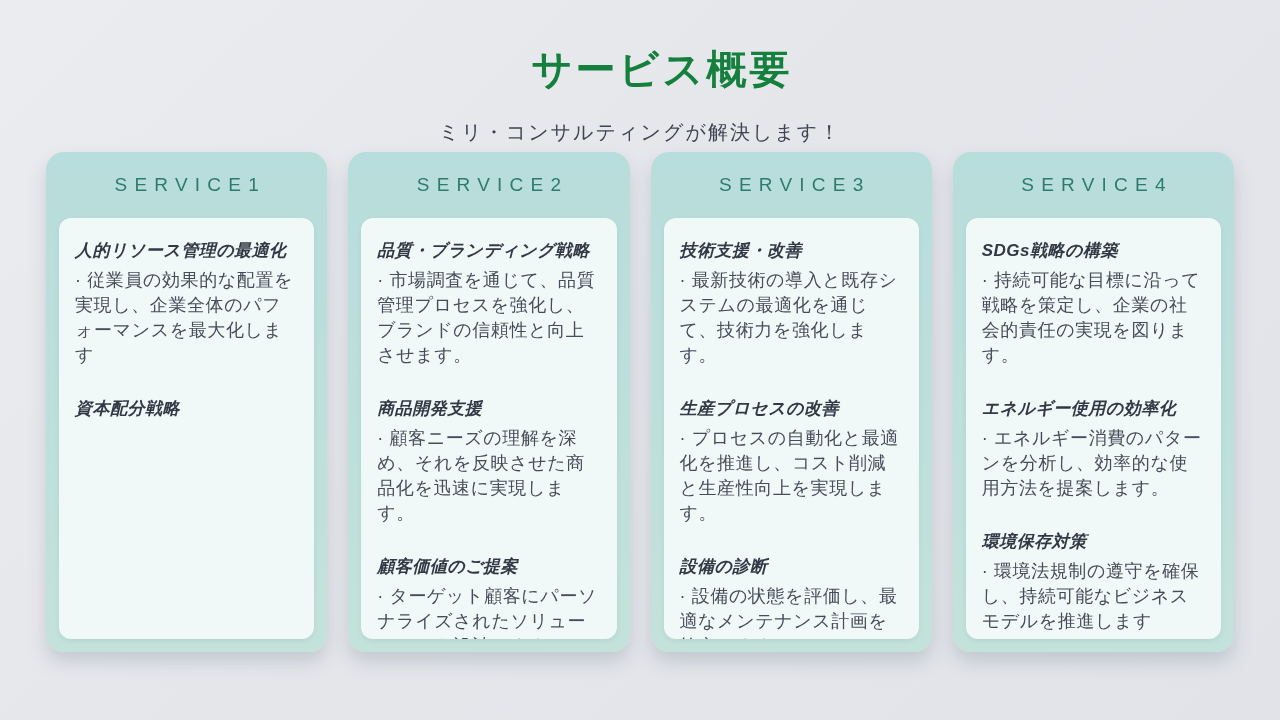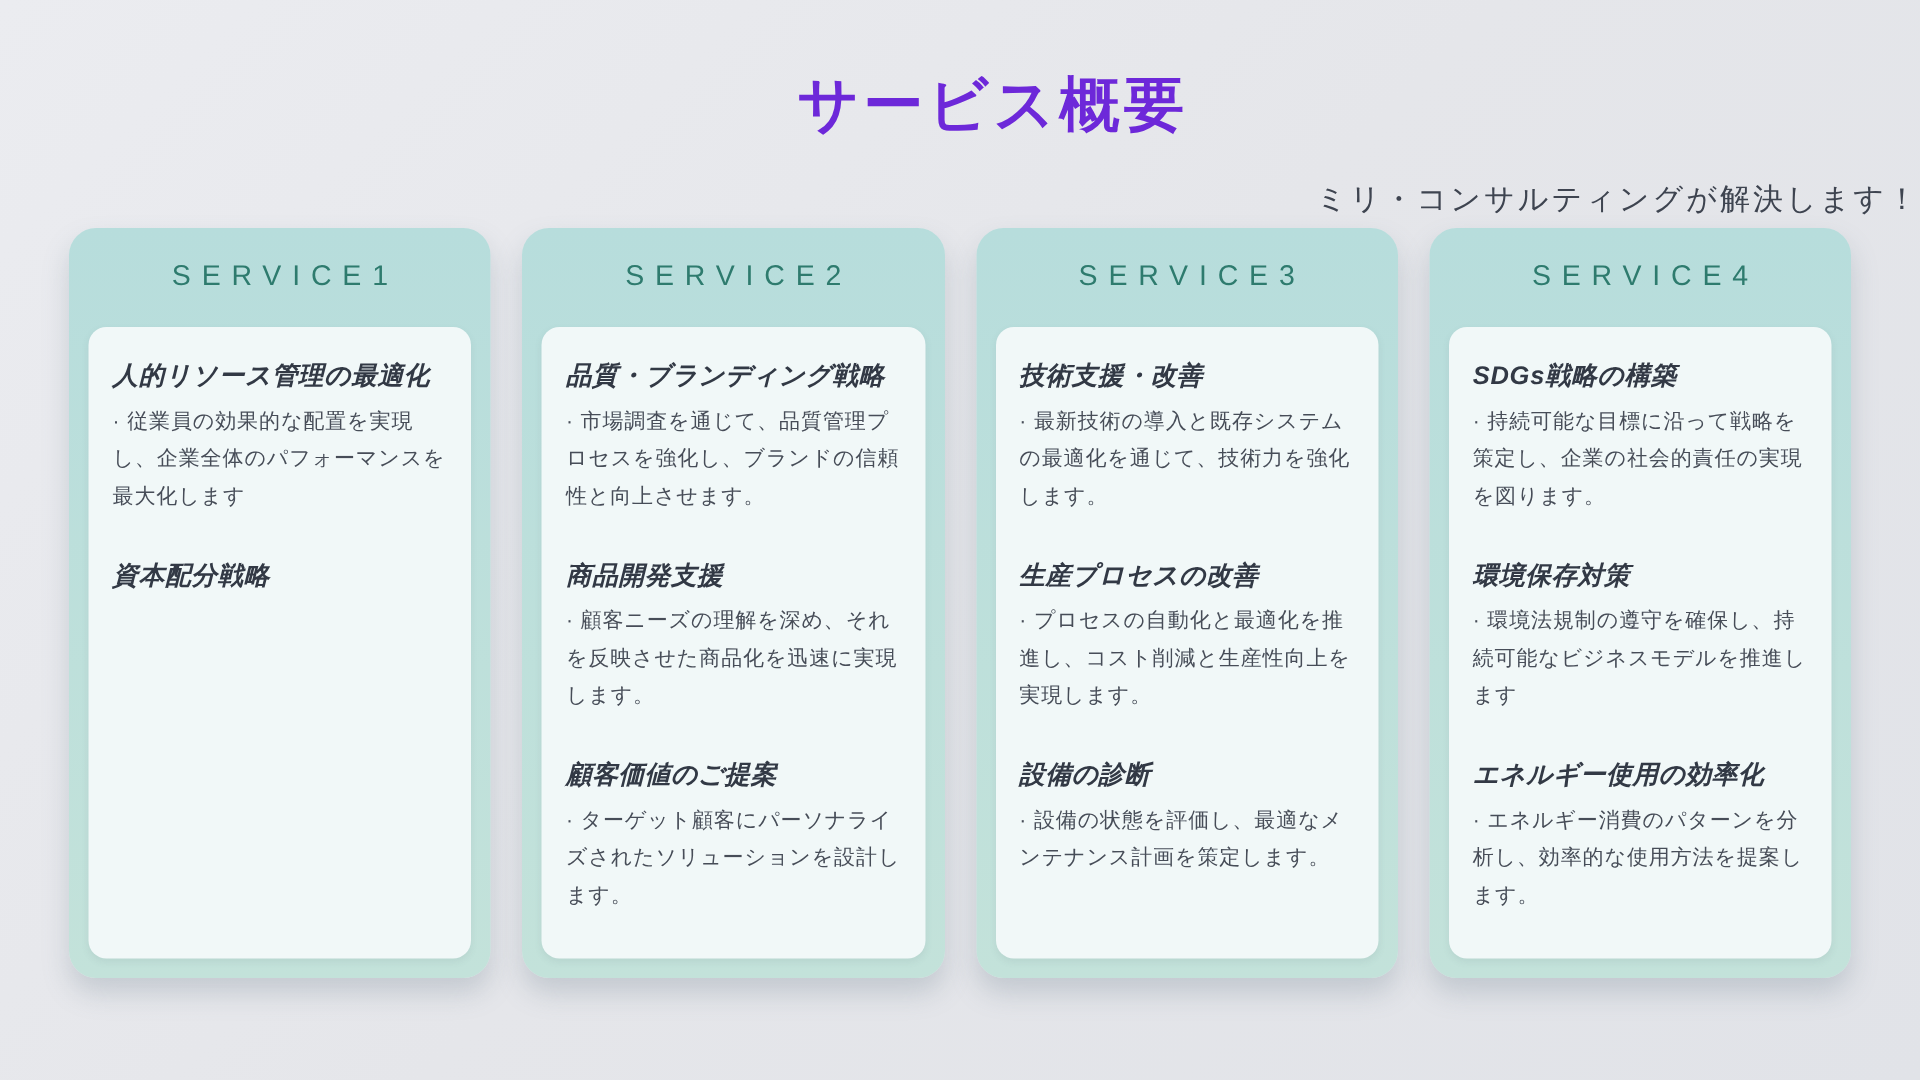--- a/index.html
+++ b/index.html
@@ -10,26 +10,26 @@
     position: relative;
   }
   .slide { position: absolute; inset: 0; }
 
   .page-title {
     margin-top: 42px;
     text-align: center;
     font-size: 40px;
     font-weight: bold;
     letter-spacing: 3px;
-    color: #6d28d9;
+    color: #15803d;
     margin-left: 44px;
   }
   .page-subtitle {
     margin-top: 22px;
-    text-align: right;
+    text-align: center;
     font-size: 20px;
     letter-spacing: 2px;
     color: #3e4450;
   }
 
   .cards {
     position: absolute;
     top: 152px;
     left: 46px;
     right: 46px;
@@ -68,21 +68,21 @@
   .section:last-child { margin-bottom: 0; }
   .section-title {
     font-size: 17px;
     font-weight: bold;
     color: #323945;
     letter-spacing: 0.5px;
     margin-bottom: 6px;
     font-style: italic;
   }
   .section-text {
-    font-size: 14px;
+    font-size: 18px;
     line-height: 25px;
     letter-spacing: 0.6px;
     color: #474d58;
   }
 </style>
 </head>
 <body>
 
 <div class="slide">
 
@@ -141,24 +141,24 @@
     </div>
 
     <div class="card">
       <div class="card-header">SERVICE4</div>
       <div class="card-body">
         <div class="section">
           <div class="section-title">SDGs戦略の構築</div>
           <div class="section-text">· 持続可能な目標に沿って戦略を策定し、企業の社会的責任の実現を図ります。</div>
         </div>
         <div class="section">
+          <div class="section-title">エネルギー使用の効率化</div>
+          <div class="section-text">· エネルギー消費のパターンを分析し、効率的な使用方法を提案します。</div>
+        </div>
+        <div class="section">
           <div class="section-title">環境保存対策</div>
           <div class="section-text">· 環境法規制の遵守を確保し、持続可能なビジネスモデルを推進します</div>
-        </div>
-        <div class="section">
-          <div class="section-title">エネルギー使用の効率化</div>
-          <div class="section-text">· エネルギー消費のパターンを分析し、効率的な使用方法を提案します。</div>
         </div>
       </div>
     </div>
 
   </div>
 </div>
 
 </body></html>

